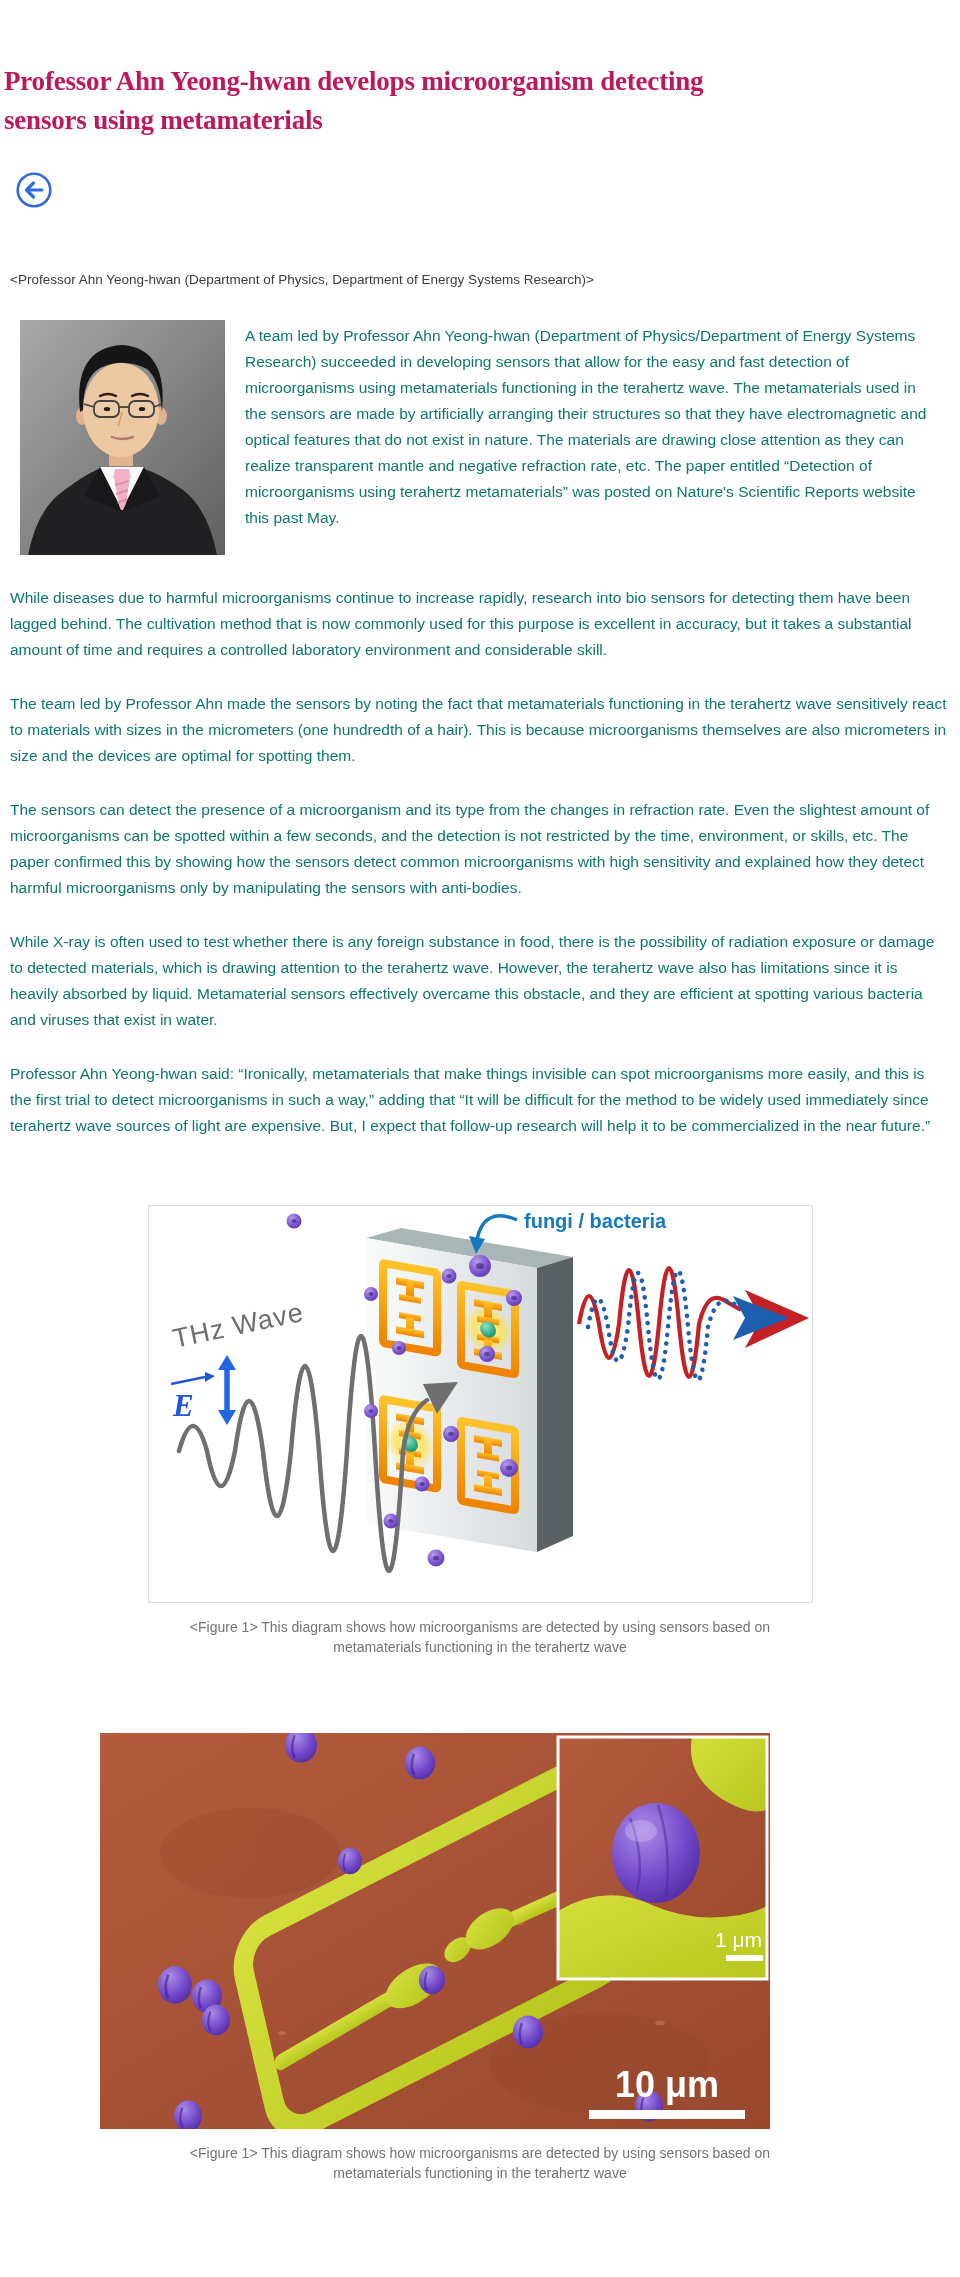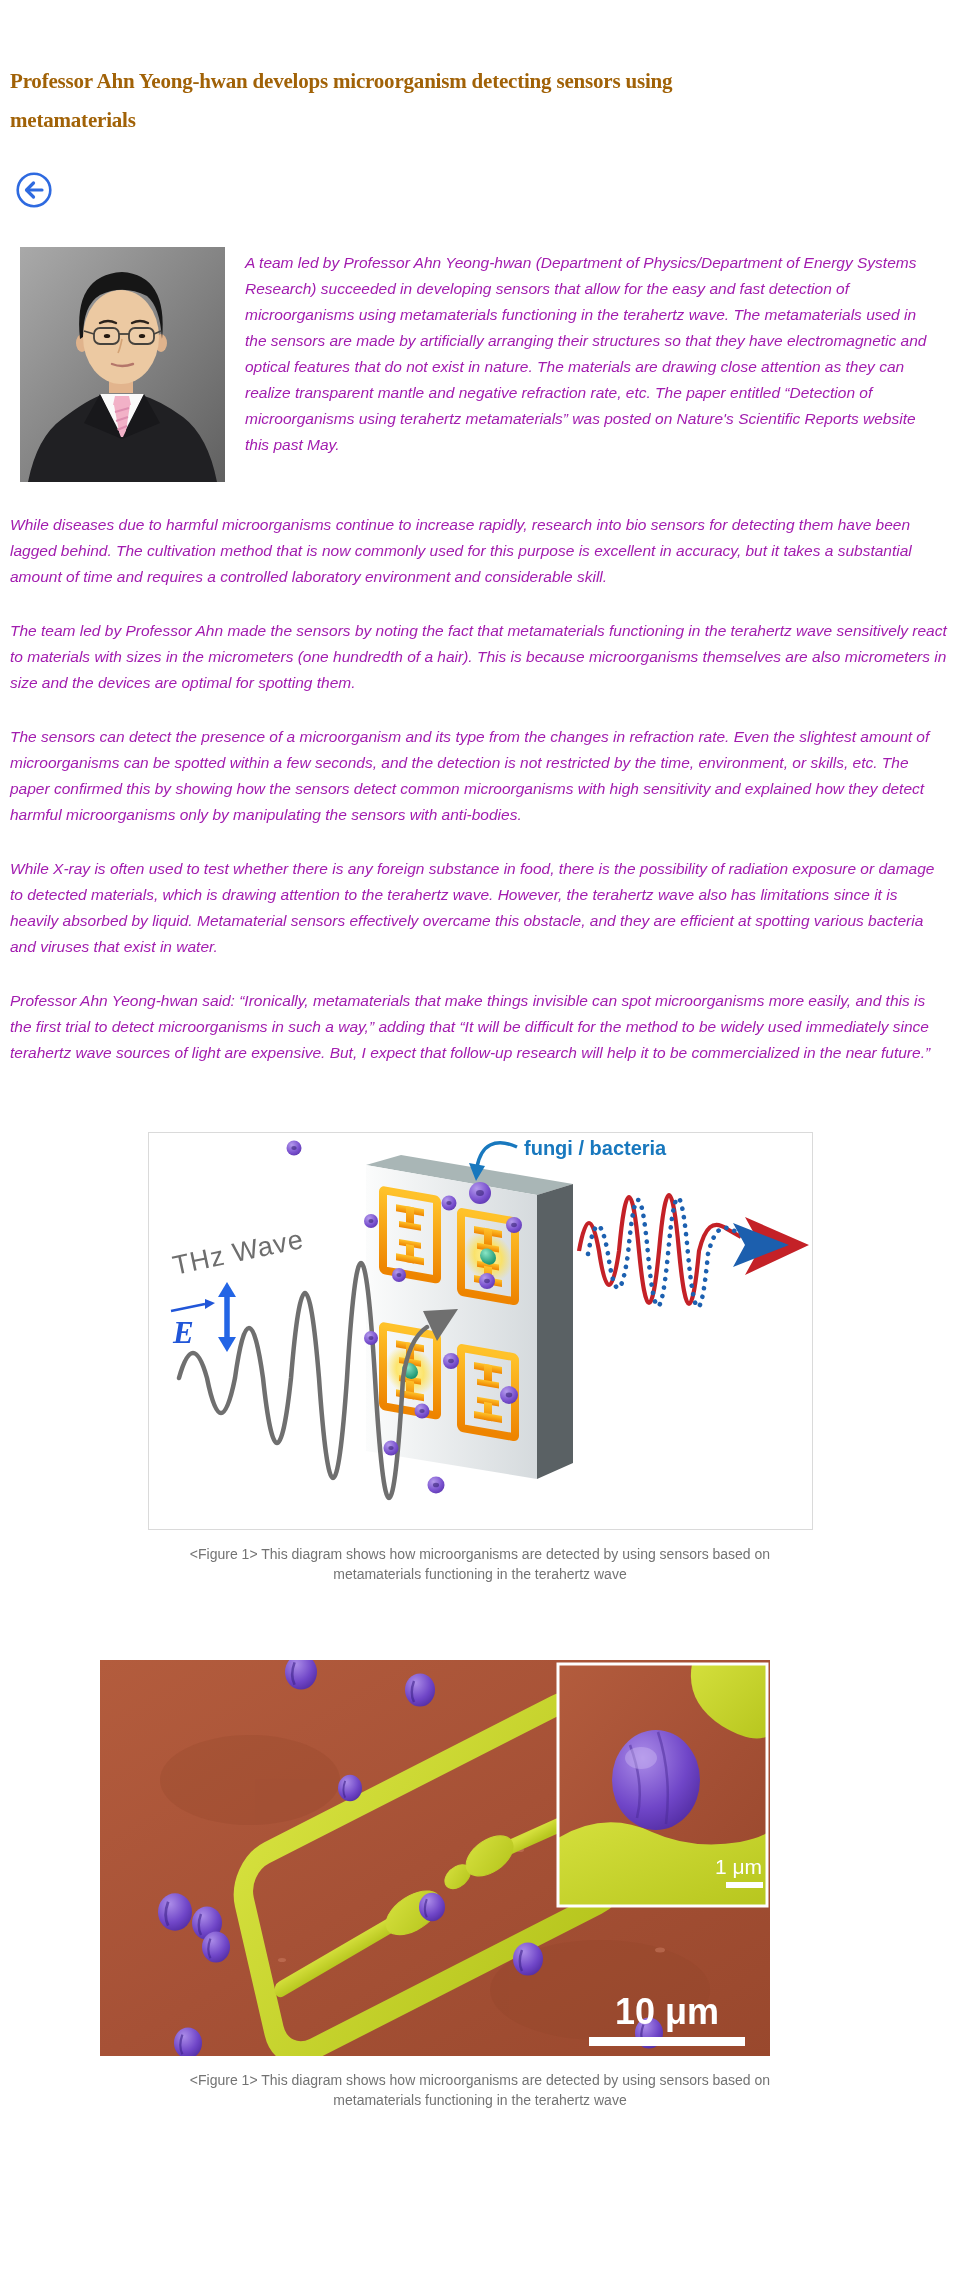--- a/index.html
+++ b/index.html
@@ -1,27 +1,27 @@
 <!DOCTYPE html>
 <html lang="en"><head>
 <meta charset="utf-8">
 <style>
   html, body { margin: 0; padding: 0; background: #ffffff; }
   body { width: 960px; font-family: "Liberation Sans", "DejaVu Sans", sans-serif; color: #3e3e3e; }
   .page { width: 960px; }
   .content { padding: 0 12px 0 10px; }
 
   h1.title {
-    margin: 62px 10px 0 10px;
+    margin: 62px 10px 0 4px;
     max-width: 780px;
     font-family: "Liberation Serif", "DejaVu Serif", serif;
     font-weight: 700;
-    font-size: 21px;
+    font-size: 27px;
     line-height: 39px;
-    color: #a16207;
+    color: #be185d;
     letter-spacing: -0.2px;
   }
 
   .back-btn {
     display: inline-block;
     margin: 30px 0 0 14px;
     width: 40px; height: 40px;
     background: none; border: none; padding: 0; cursor: pointer;
   }
 
@@ -31,23 +31,22 @@
     color: #3c3c3c;
   }
 
   .intro-row { display: flex; margin-top: 33px; }
   .portrait { width: 205px; height: 235px; margin-left: 10px; flex: 0 0 auto; }
   .intro-text { margin-left: 20px; width: 690px; }
 
   p.body-par {
     font-size: 15.5px;
     line-height: 26px;
-    color: #a21caf;
+    color: #0f766e;
     margin: 0 0 28px 0;
-    font-style: italic;
   }
   .intro-text p.body-par { margin: 3px 0 0 0; }
   .pars { margin-top: 30px; }
 
   .figure-panel {
     width: 663px; height: 396px;
     margin: 66px auto 0 auto;
     border: 1px solid #dadada;
     background: #ffffff;
     box-sizing: content-box;
@@ -81,20 +80,21 @@
     <span>
       <svg width="40" height="40" viewBox="0 0 40 40">
         <circle cx="20" cy="20" r="16.3" fill="#ffffff" stroke="#2e6ae0" stroke-width="2.6"></circle>
         <line x1="28" y1="20" x2="13" y2="20" stroke="#2e6ae0" stroke-width="3.2" stroke-linecap="round"></line>
         <polyline points="19.5,13 12.5,20 19.5,27" fill="none" stroke="#2e6ae0" stroke-width="3.2" stroke-linecap="round" stroke-linejoin="round"></polyline>
       </svg>
     </span>
   </button>
 
   <div class="content">
+    <div class="photo-caption">&lt;Professor Ahn Yeong-hwan (Department of Physics, Department of Energy Systems Research)&gt;</div>
 
     <div class="intro-row">
       <div class="portrait">
         <svg width="205" height="235" viewBox="0 0 205 235">
           <defs>
             <linearGradient id="pbg" x1="0" y1="0" x2="1" y2="1">
               <stop offset="0" stop-color="#a9a9a9"></stop>
                 <stop offset="1" stop-color="#606060"></stop>
             </linearGradient>
           </defs>

